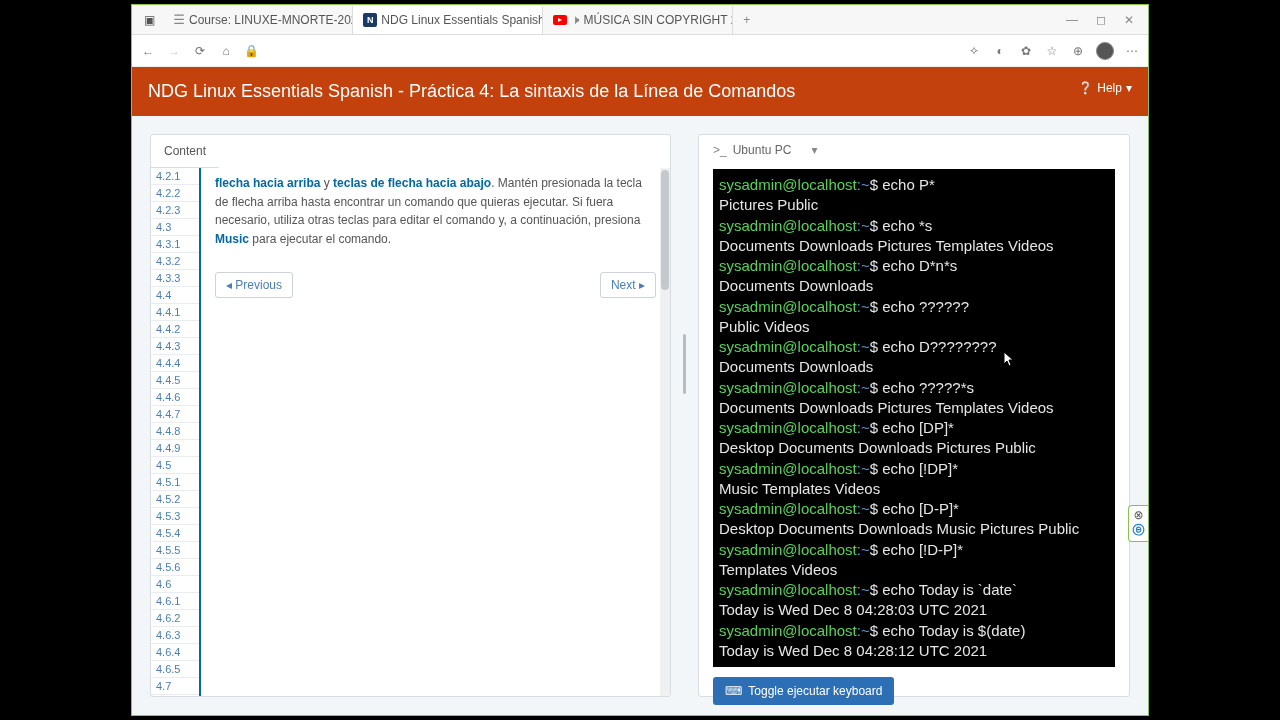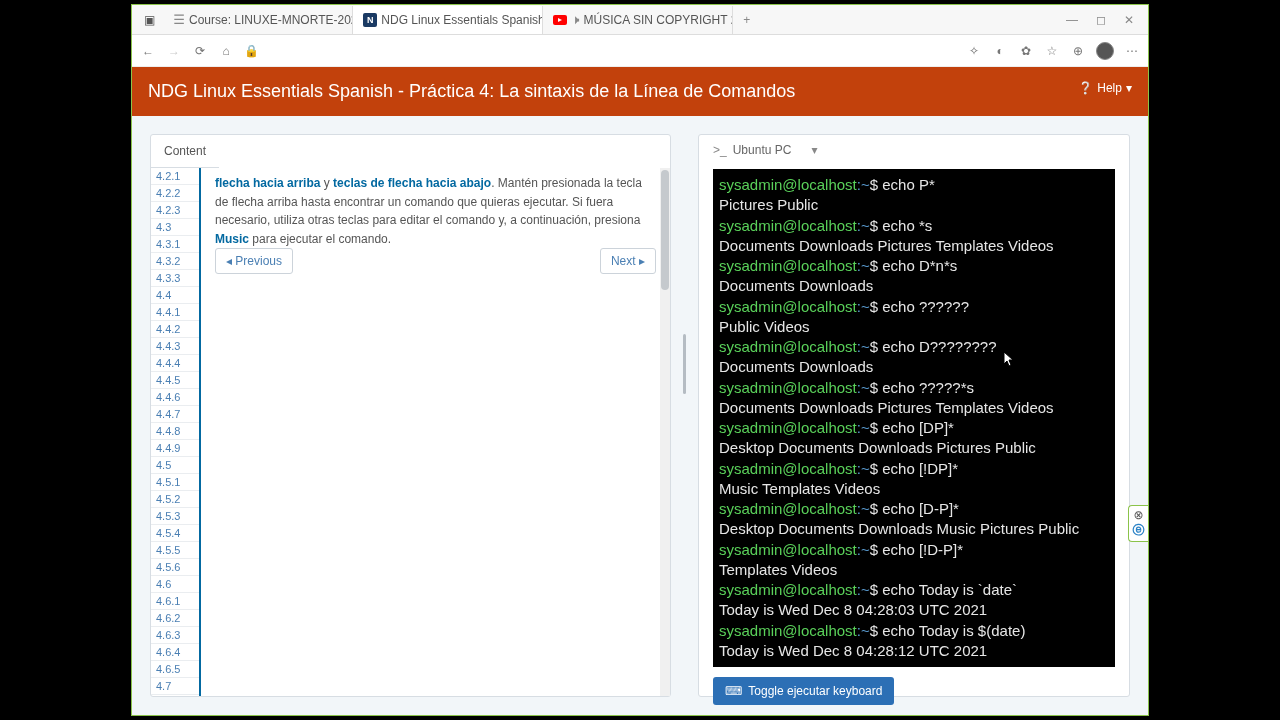--- a/index.html
+++ b/index.html
@@ -19,21 +19,21 @@
   .help{font-size:12px;display:flex;align-items:center;gap:4px}
   .body{flex:1;background:#f2f6f9;display:flex;gap:12px;padding:18px;overflow:hidden}
   .left-panel{width:521px;background:#fff;border:1px solid #d7dde3;border-radius:3px;display:flex;flex-direction:column}
   .content-tab{padding:9px 13px;font-size:12px;color:#555;border-bottom:1px solid #d7dde3;width:fit-content}
   .left-body{flex:1;display:flex;overflow:hidden;position:relative}
   .toc{width:50px;border-right:2px solid #0369a1;overflow-y:auto;font-size:11px}
   .toc-item{padding:2px 5px;border-bottom:1px solid #eaedf0;color:#4a7fb3;cursor:pointer}
   .lesson{flex:1;padding:6px 14px 14px 14px;font-size:12px;color:#555;overflow-y:auto;position:relative}
   .lesson .text{line-height:1.55}
   .lesson b{color:#0369a1}
-  .nav-row{display:flex;justify-content:space-between;}
+  .nav-row{display:flex;justify-content:space-between;margin-top:24px}
   .nav-btn{border:1px solid #ccd3da;padding:5px 10px;border-radius:3px;font-size:12px;color:#4a7fb3;cursor:pointer;background:#fff}
   .scroll-track{position:absolute;right:0;top:0;bottom:0;width:10px;background:#f0f0f0}
   .scroll-thumb{position:absolute;right:1px;top:2px;width:8px;height:120px;background:#c5c9cd;border-radius:4px}
   .right-panel{flex:1;background:#fff;border:1px solid #d7dde3;border-radius:3px;display:flex;flex-direction:column}
   .term-tab{padding:8px 14px;font-size:12px;color:#666;display:flex;align-items:center;gap:6px}
   .term-tab .cmd{color:#888}
   .term-tab .caret{margin-left:14px;color:#888}
   .terminal{margin:4px 14px 10px 14px;background:#000;color:#fff;font-family:Consolas,monospace;font-size:15px;line-height:1.35;padding:6px 6px;white-space:pre;flex:0 0 auto}
   .prompt-user{color:#5ad15a}
   .prompt-path{color:#5a9cd1}

